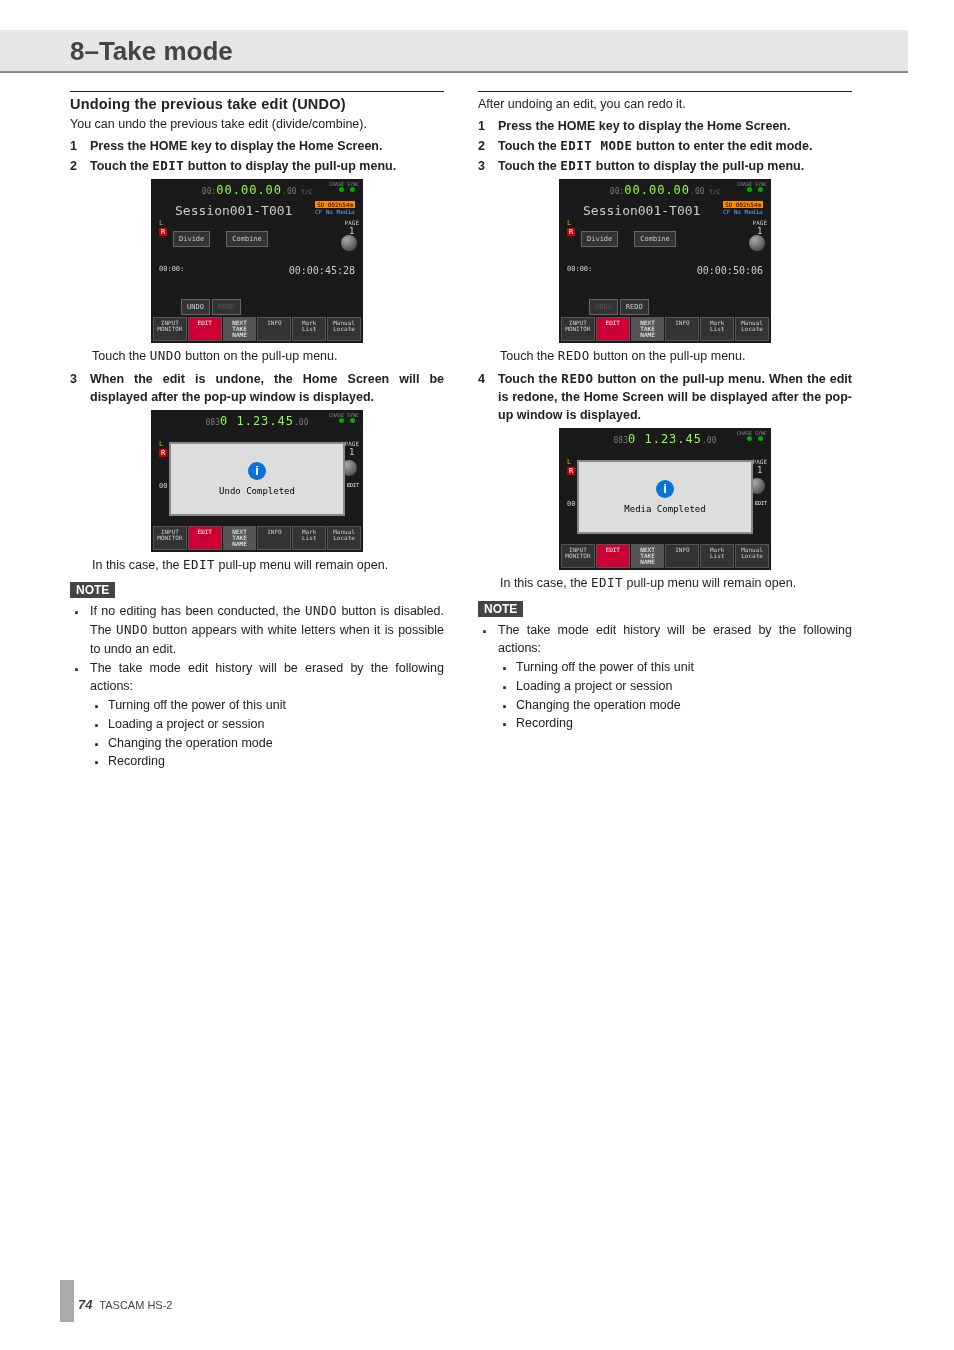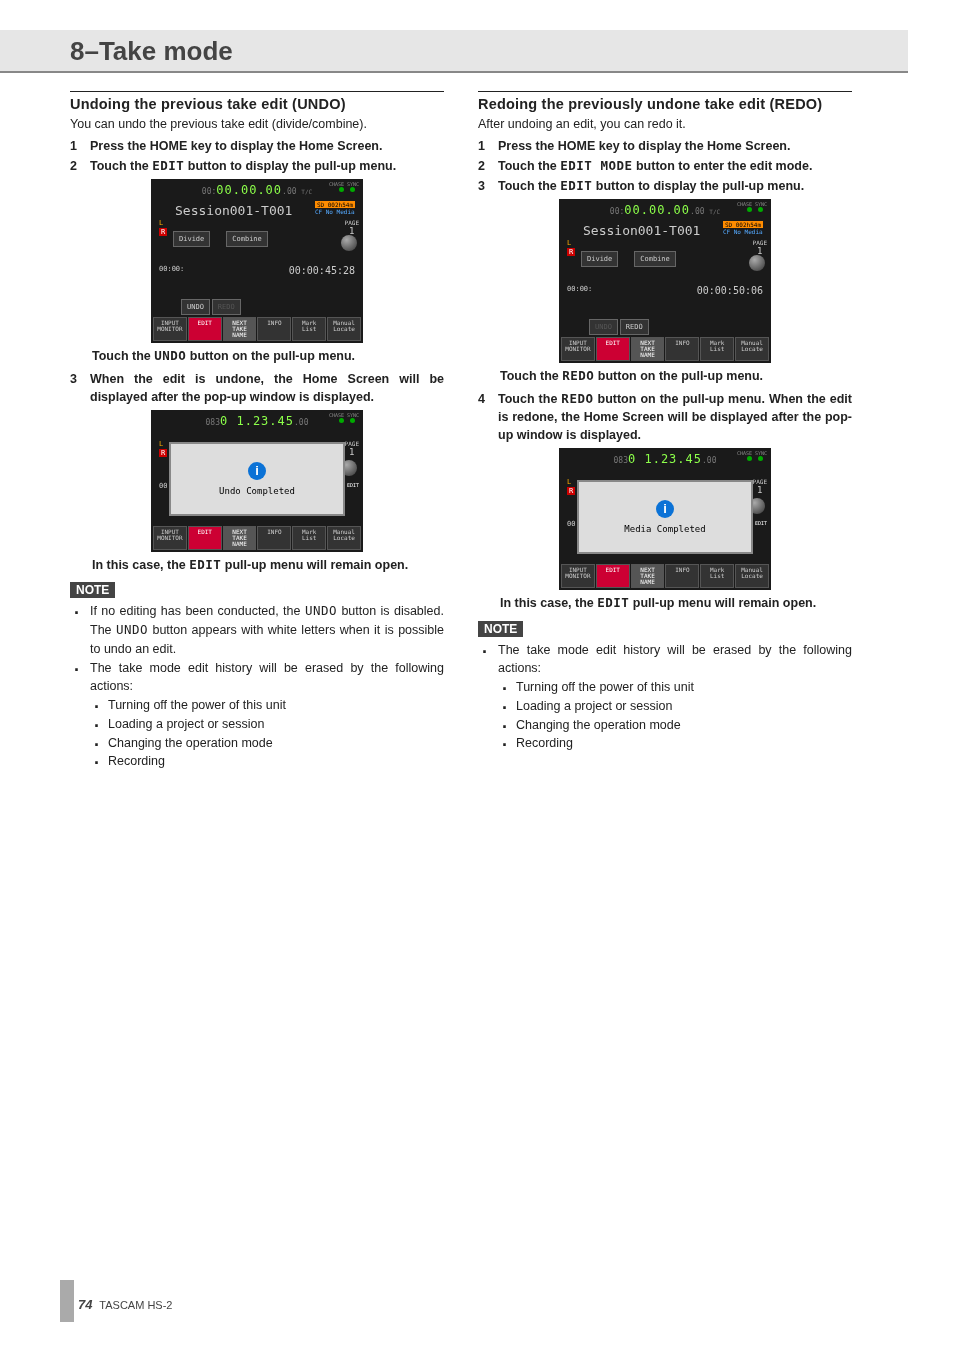--- a/index.html
+++ b/index.html
@@ -137,21 +137,20 @@
     font-size: 9px;
   }
   .dialog .icon {
     width: 18px; height: 18px; border-radius: 50%; background: #0b72d6;
     color:#fff; font: bold 13px/18px Arial; text-align:center; margin-bottom: 6px;
   }
 
   .indent-p {
     margin: 4px 0 4px 22px;
     line-height: 1.4;
-    font-weight: bold;
   }
   .monotext { font-family: monospace; letter-spacing: .5px; }
   .justify { text-align: justify; }
   .note-tag {
     background: #444;
     color: #fff;
     display: inline-block;
     padding: 1px 6px;
     font-weight: 700;
     font-size: 12px;
@@ -328,21 +327,20 @@
             <span>Changing the operation mode</span>
           </li>
         <li>
             <span>Recording</span>
           </li>
       </ul>
     </div>
 
     <div class="col">
       <hr class="sep">
-      <h2 class="sub justify">Redoing the previously undone take edit (REDO)</h2>
       <p class="intro">After undoing an edit, you can redo it.</p>
 
       <ol class="steps">
         <li>
           <span class="num">1</span>
           <span class="txt">Press the HOME key to display the Home Screen.</span>
         </li>
         <li>
           <span class="num">2</span>
           <span class="txt">

